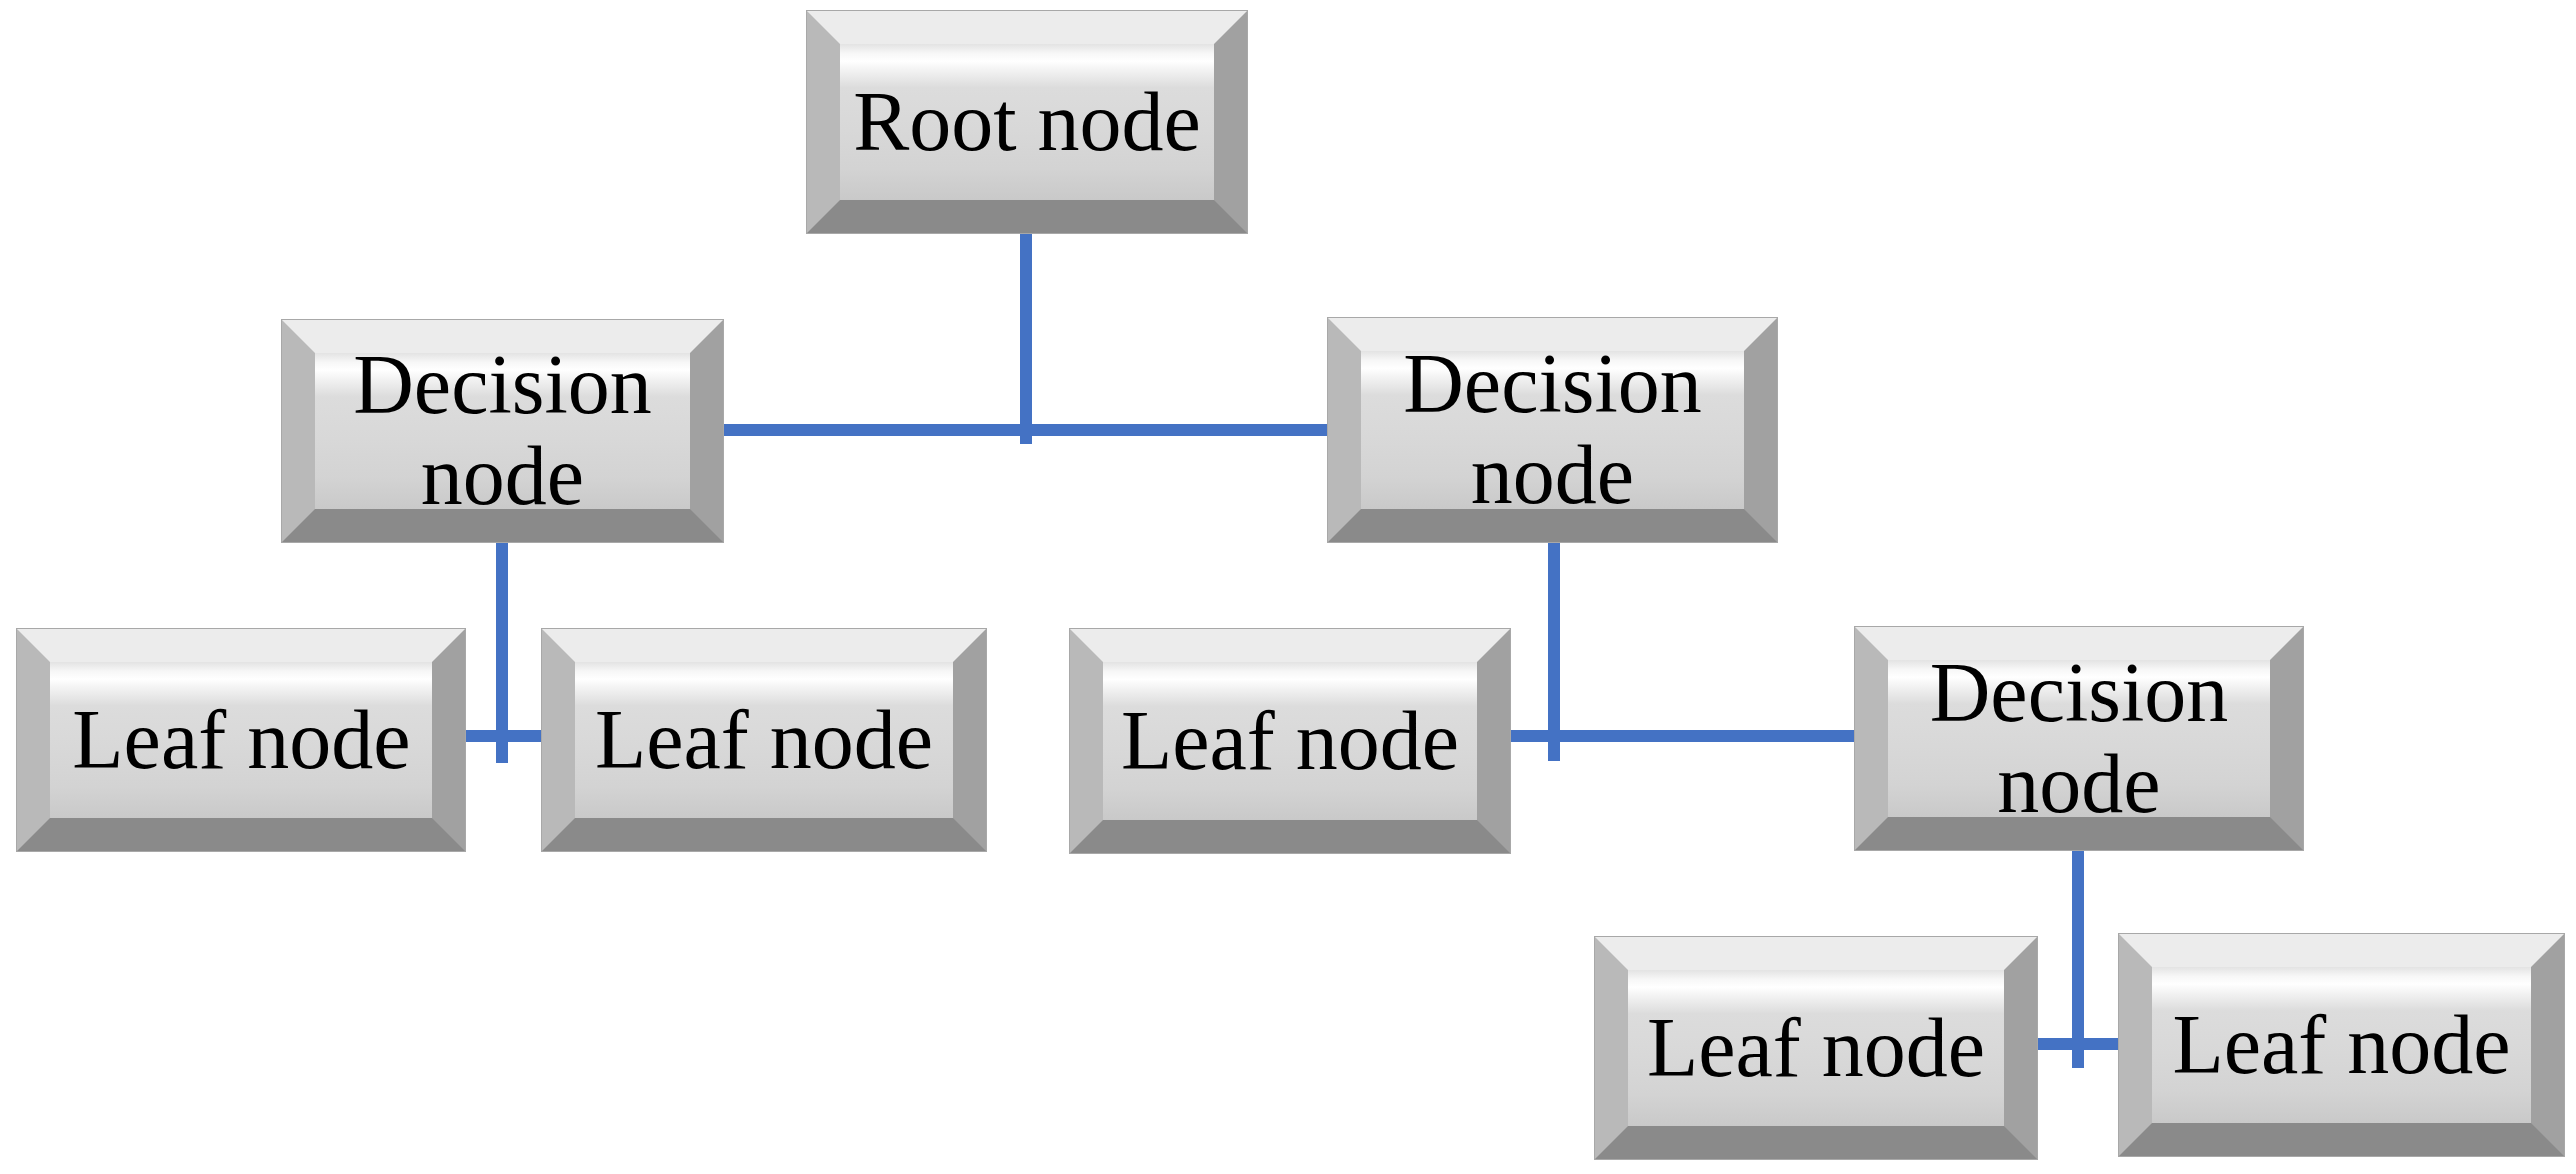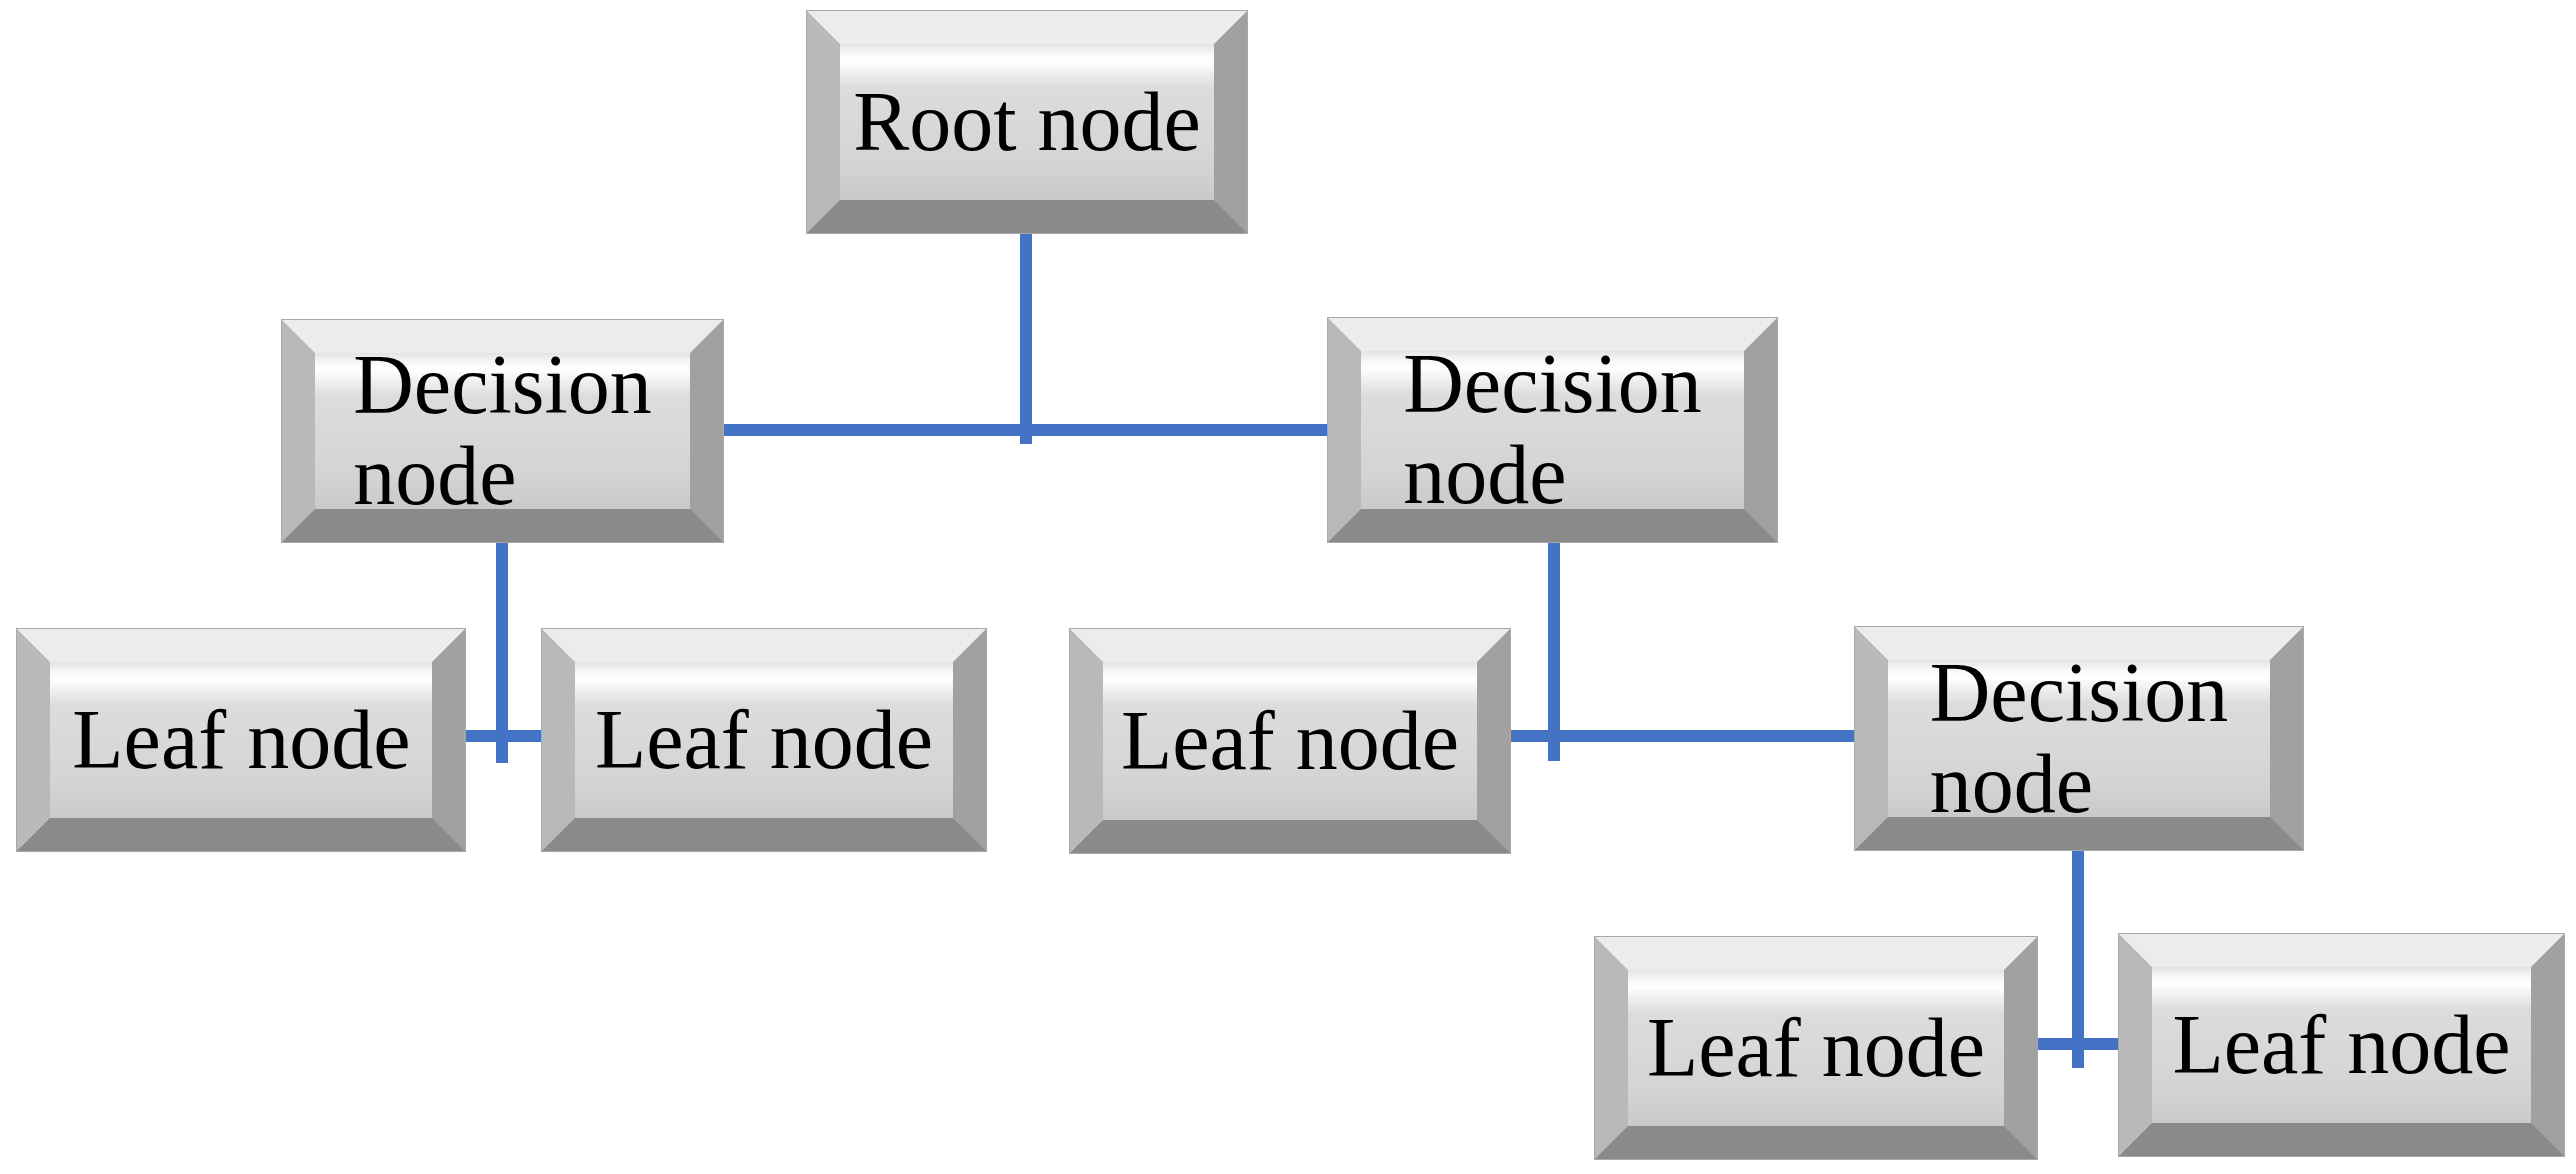--- a/index.html
+++ b/index.html
@@ -28,21 +28,21 @@
       #f7f7f7 6%,
       #ffffff 11%,
       #f2f2f2 17%,
       #dcdcdc 28%,
       #d8d8d8 55%,
       #d3d3d3 80%,
       #c9c9c9 100%);
     display: flex;
     align-items: center;
     justify-content: center;
-    text-align: left;
+    text-align: center;
   }
   .node .label {
     font-family: "Liberation Serif", "DejaVu Serif", serif;
     font-size: 84px;
     line-height: 1.08;
     color: #000000;
     white-space: pre;
   }
   .connector {
     position: absolute;

